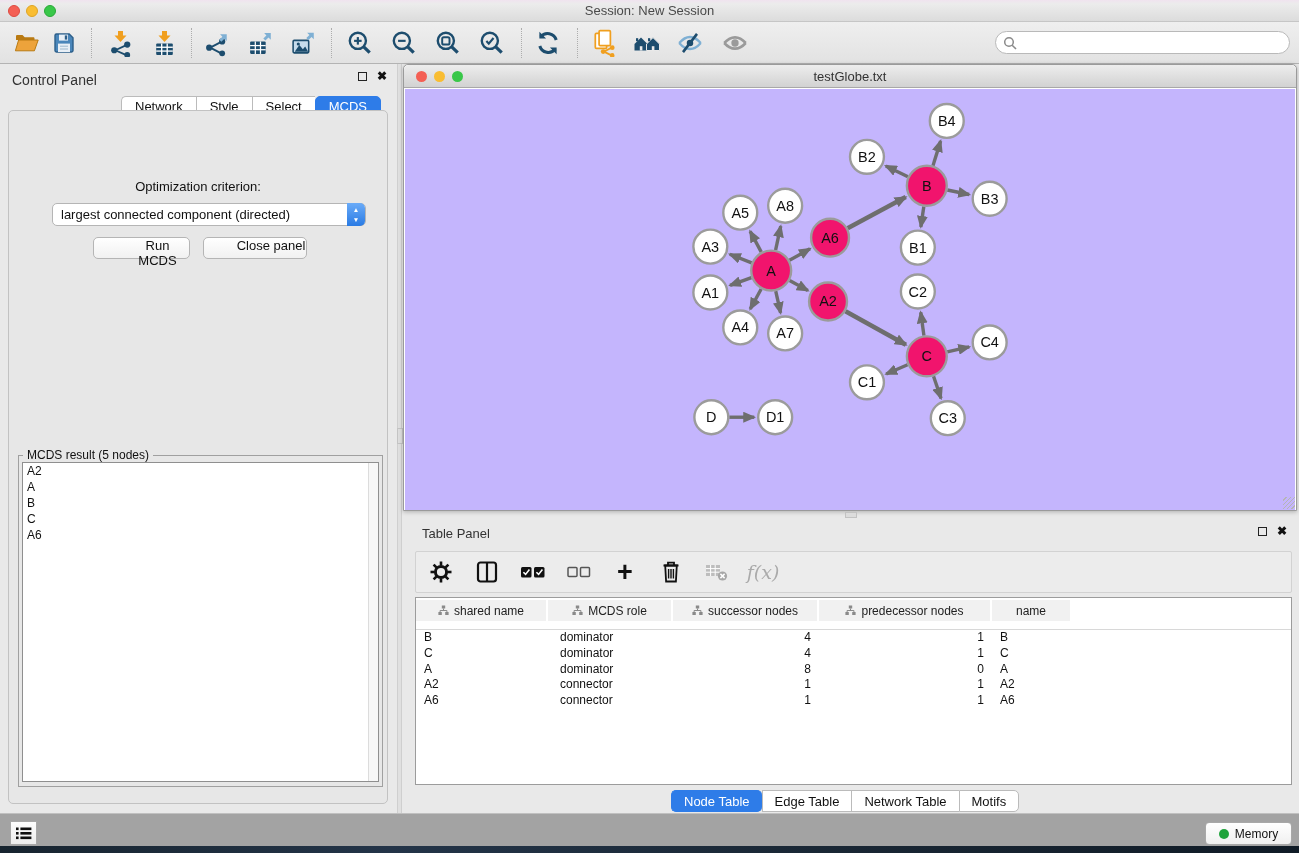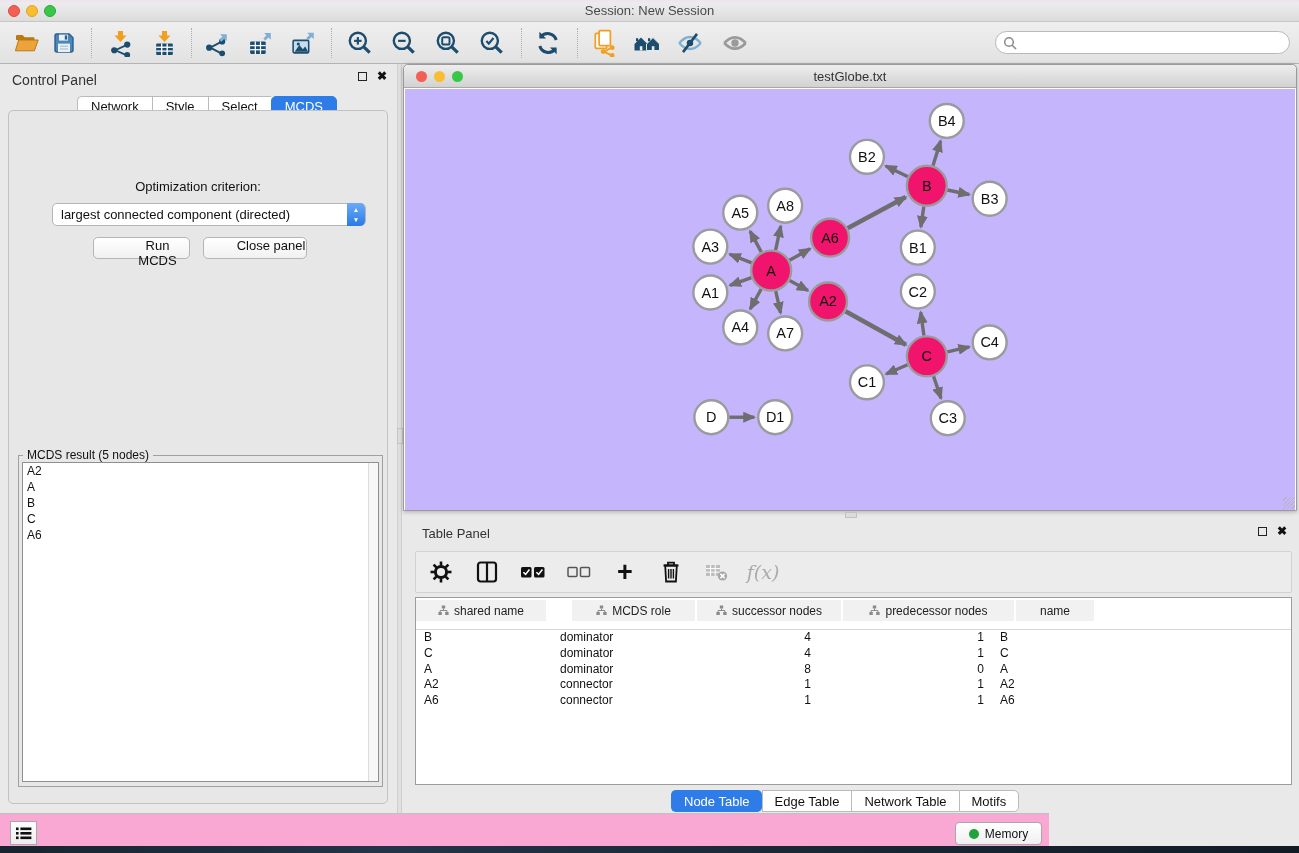--- a/index.html
+++ b/index.html
@@ -32,21 +32,21 @@
   .vdivider { position:absolute; left:397px; top:64px; width:5px; height:749px;
     background:#e0e0e0; border-left:1px solid #cfcfcf; border-right:1px solid #cfcfcf; }
   .panel-head { position:absolute; left:12px; top:8px; font-size:14px; color:#333; }
   .panel-icons { position:absolute; right:10px; top:8px; display:flex; gap:10px; align-items:center; }
   .ico-float { width:9px; height:9px; border:1.5px solid #222; display:inline-block; }
   .ico-close { font-size:12px; font-weight:bold; color:#111; line-height:9px; }
 
   .tabs-row { position:absolute; left:77px; top:32px; height:21px; display:flex; }
   .cp-tab { height:21px; padding:0 13px; font-size:13px; line-height:20px; background:#fff;
     border:1px solid #bbb; border-right:none; color:#111; }
-  .cp-tab:first-child { border-radius:5px 0 0 5px; }
+  .cp-tab:first-child { border-radius:5px 0 0 5px;margin-left:44px; }
   .cp-tab.last { border-right:1px solid #bbb; border-radius:0 5px 5px 0; }
   .cp-tab.active { background:#2e7ce8; color:#fff; border-color:#2e7ce8; border-radius:5px; }
 
   .tabpane { position:absolute; left:8px; top:46px; width:380px; height:694px;
     background:#e7e7e7; border:1px solid #c2c2c2; border-radius:5px; }
   .opt-label { position:absolute; left:0; right:0; top:68px; text-align:center; font-size:13px; color:#111; }
   .combo { position:absolute; left:43px; top:92px; width:314px; height:23px; background:#fff;
     border:1px solid #b5b5b5; border-radius:5px; font-size:13px; line-height:21px;
     padding-left:8px; color:#111; }
   .combo .stepper { position:absolute; right:0px; top:-1px; width:18px; height:23px;
@@ -106,22 +106,22 @@
   .td { font-size:12px; line-height:15.8px; color:#111; white-space:nowrap; overflow:hidden; }
 
   .ttabs { position:absolute; left:269px; top:270px; height:22px; display:flex; }
   .ttab { height:22px; padding:0 12px; font-size:13px; line-height:21px; background:#fff;
     border:1px solid #bbb; border-right:none; color:#111; }
   .ttab:first-child { border-radius:5px 0 0 5px; }
   .ttab.last { border-right:1px solid #bbb; border-radius:0 5px 5px 0; }
   .ttab.active { background:#2e7ce8; color:#fff; border-color:#2e7ce8; border-radius:5px; }
 
   
-  .statusbar { position:absolute; left:0; top:813px; width:1049px; height:33px;
-    background:#f9a8d4; border-top:1px solid #c0c0c0; }
+  .statusbar { position:absolute; left:0; top:813px; width:1299px; height:33px;
+    background:#a3a3a3; border-top:1px solid #c0c0c0; }
   .listbtn { position:absolute; left:10px; top:7px; width:27px; height:24px;
     background:linear-gradient(#fdfdfd,#ededed); border:1px solid #a8a8a8; display:flex;
     align-items:center; justify-content:center; }
   .membtn { position:absolute; right:7px; top:8px; width:87px; height:23px;
     background:linear-gradient(#ffffff,#f0f0f0); border:1px solid #a8a8a8; border-radius:4px;
     display:flex; align-items:center; justify-content:center; gap:6px; font-size:12px; color:#111; }
   .memdot { width:10px; height:10px; border-radius:50%; background:#1fa33c; }
   .desktop-strip { position:absolute; left:0; top:846px; width:1299px; height:7px;
     background:linear-gradient(90deg,#17242f,#233448 30%,#1a2836 60%,#101b26); }
   svg { display:block; }
@@ -534,21 +534,21 @@
       <div class="thead">
           <div class="th" style="width: 132px;">
             <svg width="11" height="11" viewBox="0 0 11 11">
               <rect x="3.8" y="0.5" width="3.4" height="3" fill="#8a8a8a"></rect>
               <rect x="0.4" y="7" width="3.4" height="3" fill="#8a8a8a"></rect>
               <rect x="7.2" y="7" width="3.4" height="3" fill="#8a8a8a"></rect>
               <path d="M5.5 3.5v2 M2.1 7V5.5h6.8V7" stroke="#8a8a8a" fill="none"></path>
             </svg>
             <span>shared name</span>
           </div>
-          <div class="th" style="width: 125px; margin-left: 24px;">
+          <div class="th" style="width: 125px;">
             <svg width="11" height="11" viewBox="0 0 11 11">
               <rect x="3.8" y="0.5" width="3.4" height="3" fill="#8a8a8a"></rect>
               <rect x="0.4" y="7" width="3.4" height="3" fill="#8a8a8a"></rect>
               <rect x="7.2" y="7" width="3.4" height="3" fill="#8a8a8a"></rect>
               <path d="M5.5 3.5v2 M2.1 7V5.5h6.8V7" stroke="#8a8a8a" fill="none"></path>
             </svg>
             <span>MCDS role</span>
           </div>
           <div class="th" style="width: 146px;">
             <svg width="11" height="11" viewBox="0 0 11 11">

